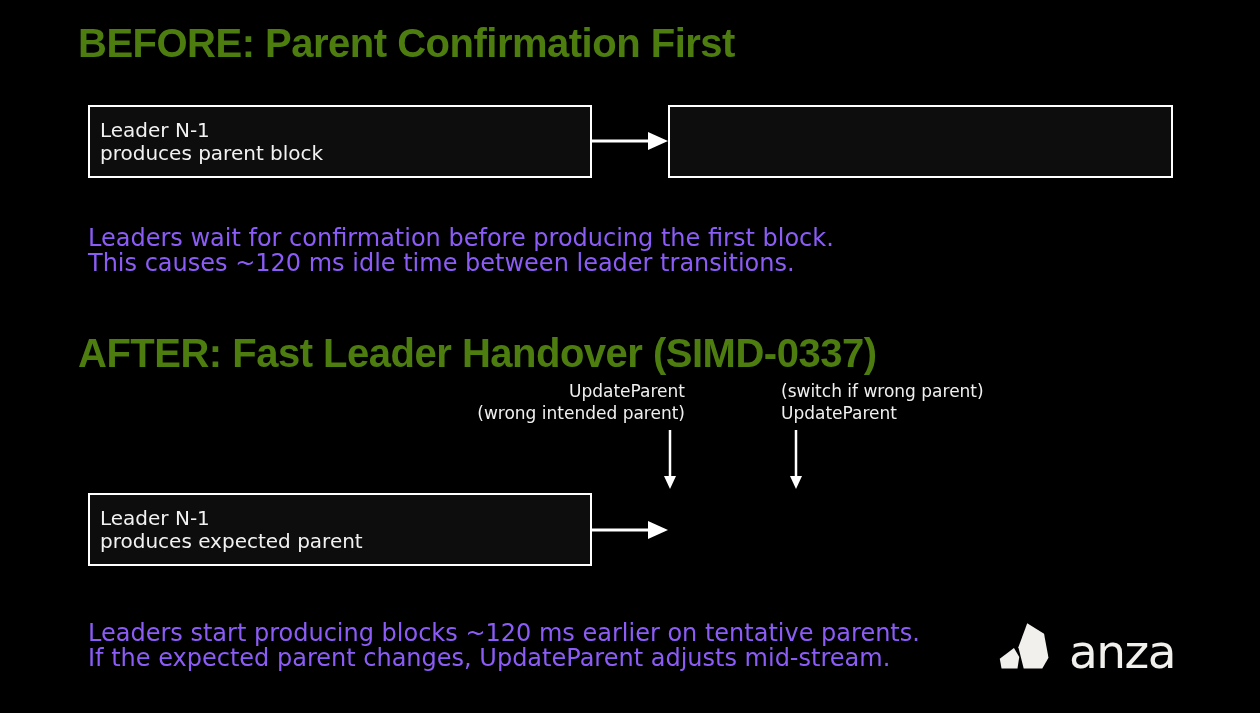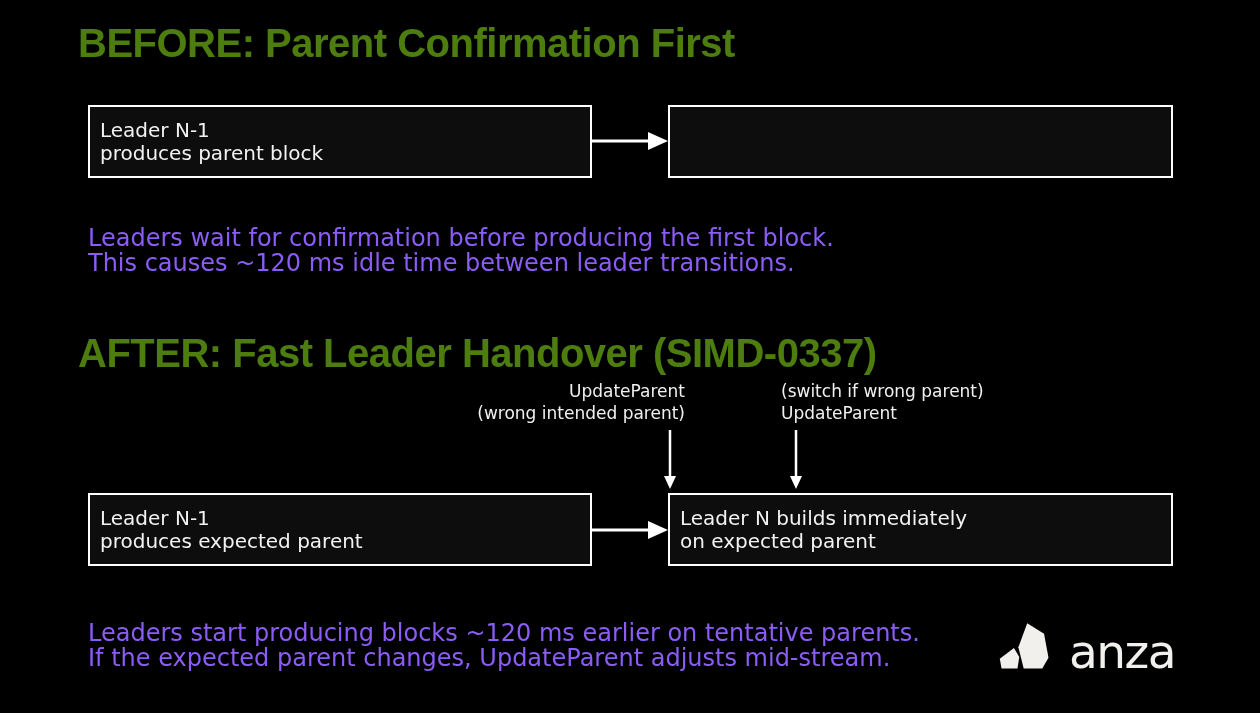--- a/index.html
+++ b/index.html
@@ -165,24 +165,20 @@
   <div class="flowbox" style="left:88px; top:493px; width:504px; height:73px;">
     <div class="boxline">Leader N-1</div>
     <div class="boxline">produces expected parent</div>
   </div>
 
   <svg class="arrow-svg" style="left:592px; top:516px;" width="78" height="28" viewBox="0 0 78 28">
     <line x1="0" y1="14" x2="58" y2="14" stroke="#ffffff" stroke-width="3"></line>
     <polygon points="56,5 76,14 56,23" fill="#ffffff"></polygon>
   </svg>
 
-  <div class="flowbox" style="left:668px; top:493px; width:505px; height:73px;">
-    <div class="boxline">Leader N builds immediately</div>
-    <div class="boxline">on expected parent</div>
-  </div>
 
   <div class="desc" style="left:88px; top:621px;">
     <div>Leaders start producing blocks ~120 ms earlier on tentative parents.</div>
     <div>If the expected parent changes, UpdateParent adjusts mid-stream.</div>
   </div>
 
   <div class="logo">
     <svg width="62" height="57" viewBox="0 0 70 60">
       <polygon points="33,6 52,18 57,45 50,57 29,57 23,33" fill="#f2f0ec"></polygon>
       <polygon points="18,34 24,44 22,57 4,57 2,46" fill="#f2f0ec"></polygon>

